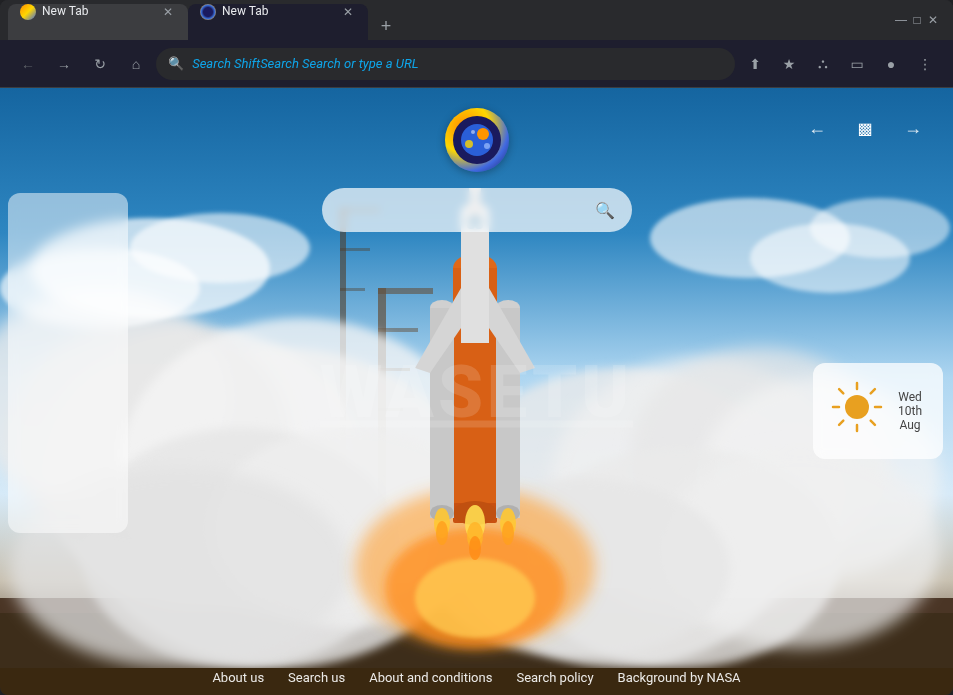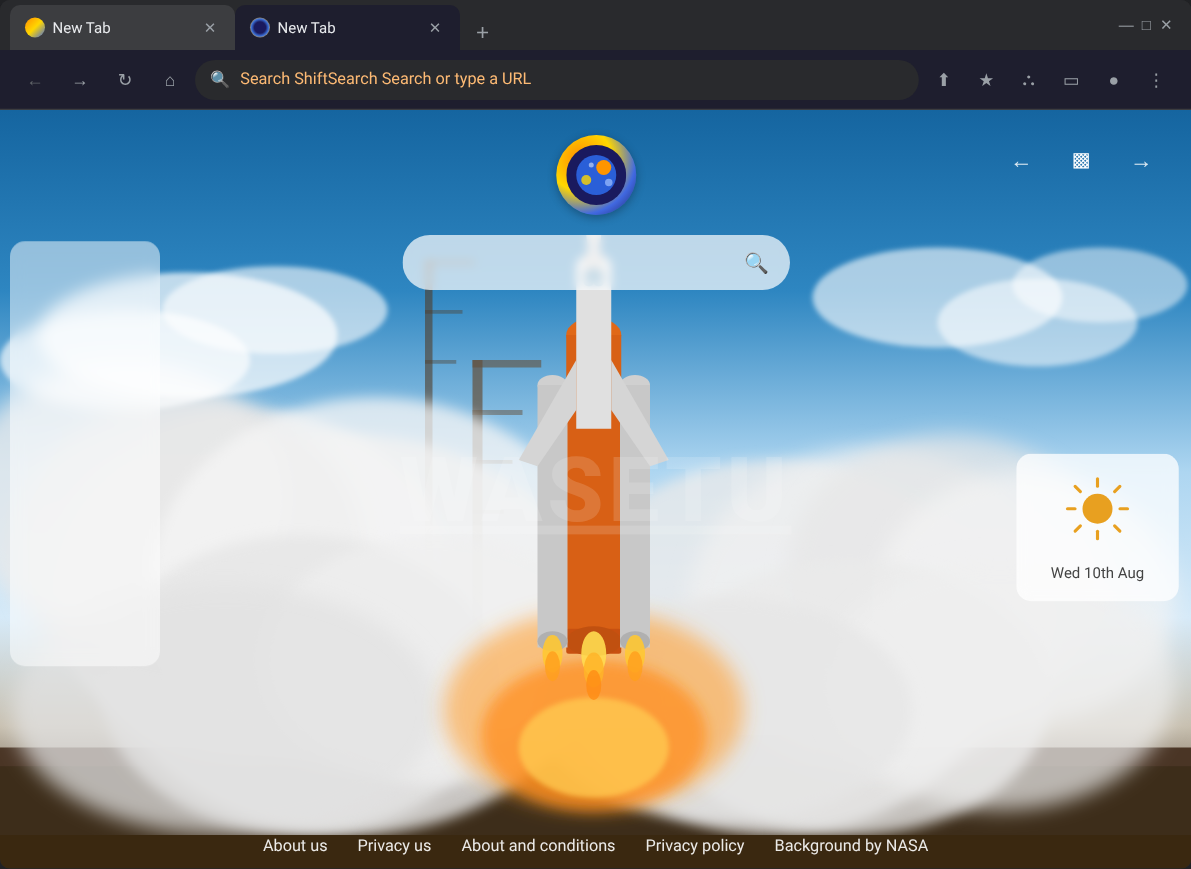--- a/index.html
+++ b/index.html
@@ -6,35 +6,35 @@
     body { width: 953px; height: 695px; overflow: hidden; font-family: -apple-system, BlinkMacSystemFont, 'Segoe UI', Roboto, sans-serif; background: #202124; }
 
     
     .browser-window { width: 953px; height: 695px; display: flex; flex-direction: column; border-radius: 8px; overflow: hidden; background: #292a2d; }
 
     
     .title-bar { height: 40px; background: #292a2d; display: flex; align-items: center; padding: 0 8px; gap: 0; flex-shrink: 0; }
     .window-controls { display: flex; align-items: center; gap: 0; margin-right: 4px; }
     .win-btn { width: 16px; height: 16px; border: none; background: transparent; cursor: pointer; display: flex; align-items: center; justify-content: center; color: #9aa0a6; font-size: 12px; padding: 0; }
     .tabs-area { display: flex; align-items: flex-end; flex: 1; height: 40px; }
-    .tab { height: 36px; min-width: 180px; max-width: 240px; background: #3c3d40; border-radius: 8px 8px 0 0; display: flex; align-items: center; padding: 0 12px; gap: 6px; cursor: pointer; position: relative; }
+    .tab { height: 36px; min-width: 180px; max-width: 240px; background: #3c3d40; border-radius: 8px 8px 0 0; display: flex; align-items: flex-start; padding: 0 12px; gap: 6px; cursor: pointer; position: relative; }
     .tab.active { background: #1e1e2e; }
     .tab-favicon { width: 16px; height: 16px; border-radius: 50%; background: linear-gradient(135deg, #ff8c00, #ffd700, #4169e1); flex-shrink: 0; }
     .tab-favicon-2 { width: 16px; height: 16px; border-radius: 50%; background: radial-gradient(circle, #1a1a5e 40%, #3a6fd8 60%, #e8a020 80%); flex-shrink: 0; }
     .tab-title { font-size: 12px; color: #e8eaed; flex: 1; white-space: nowrap; overflow: hidden; text-overflow: ellipsis; }
     .tab-close { width: 16px; height: 16px; border: none; background: transparent; color: #9aa0a6; cursor: pointer; font-size: 12px; display: flex; align-items: center; justify-content: center; border-radius: 50%; flex-shrink: 0; }
     .new-tab-btn { width: 28px; height: 28px; border: none; background: transparent; color: #9aa0a6; cursor: pointer; font-size: 18px; display: flex; align-items: center; justify-content: center; border-radius: 50%; margin-left: 4px; }
 
     
     .toolbar { height: 48px; background: #1e1e2e; display: flex; align-items: center; padding: 0 12px; gap: 4px; flex-shrink: 0; border-bottom: 1px solid #3c3d40; }
     .nav-btn { width: 32px; height: 32px; border: none; background: transparent; color: #9aa0a6; cursor: pointer; display: flex; align-items: center; justify-content: center; border-radius: 50%; font-size: 14px; }
     .nav-btn.disabled { color: #5f6368; cursor: default; }
     .address-bar { flex: 1; height: 32px; background: #292a2d; border: none; border-radius: 20px; display: flex; align-items: center; padding: 0 12px; gap: 8px; cursor: text; }
     .address-icon { color: #9aa0a6; font-size: 13px; }
-    .address-text { font-size: 13px; color: #fdba74; flex: 1; white-space: nowrap; overflow: hidden; text-overflow: ellipsis; }
+    .address-text { font-size: 13px; color: #0ea5e9; flex: 1; white-space: nowrap; overflow: hidden; text-overflow: ellipsis; font-style: italic; }
     .toolbar-actions { display: flex; align-items: center; gap: 2px; }
     .toolbar-action-btn { width: 32px; height: 32px; border: none; background: transparent; color: #9aa0a6; cursor: pointer; display: flex; align-items: center; justify-content: center; border-radius: 50%; font-size: 14px; }
 
     
     .page-content { flex: 1; position: relative; overflow: hidden; }
 
     
     .bg-image { position: absolute; inset: 0; background: linear-gradient(
       to bottom,
       #1a6b9a 0%,
@@ -65,21 +65,21 @@
 
     
     .page-nav { position: absolute; top: 20px; right: 20px; display: flex; align-items: center; gap: 8px; }
     .page-nav-btn { width: 40px; height: 40px; border: none; background: transparent; color: #fff; cursor: pointer; display: flex; align-items: center; justify-content: center; font-size: 18px; opacity: 0.85; }
     .page-nav-center { width: 40px; height: 40px; border: none; background: transparent; color: #fff; cursor: pointer; display: flex; align-items: center; justify-content: center; font-size: 16px; }
 
     
     .left-panel { position: absolute; top: 105px; left: 8px; width: 120px; height: 340px; background: rgba(255,255,255,0.5); backdrop-filter: blur(6px); border-radius: 12px; }
 
     
-    .weather-widget { position: absolute; top: 275px; right: 10px; width: 130px; background: rgba(255,255,255,0.75); backdrop-filter: blur(6px); border-radius: 12px; padding: 16px; display: flex; flex-direction: column; align-items: center; gap: 8px; }
+    .weather-widget { position: absolute; top: 275px; right: 10px; width: 130px; background: rgba(255,255,255,0.75); backdrop-filter: blur(6px); border-radius: 12px; padding: 16px; display: flex; flex-direction: row; align-items: center; gap: 8px; }
     .sun-icon-svg { color: #e8a020; font-size: 48px; line-height: 1; }
     .weather-date { font-size: 12px; color: #444; text-align: center; }
 
     
     .page-footer { position: absolute; bottom: 0; left: 0; right: 0; padding: 10px 16px; display: flex; justify-content: center; align-items: center; gap: 24px; }
     .footer-link { font-size: 13px; color: rgba(255,255,255,0.9); text-decoration: none; cursor: pointer; white-space: nowrap; }
   </style>
 </head>
 <body>
 
@@ -316,19 +316,19 @@
           <line x1="14.3" y1="41.7" x2="10.1" y2="45.9" stroke="#e8a020" stroke-width="2.5" stroke-linecap="round"></line>
 
           <circle cx="28" cy="28" r="12" fill="#e8a020" stroke="none"></circle>
         </svg>
       </span>
       <span class="weather-date">Wed 10th Aug</span>
     </div>
 
     <div class="page-footer">
       <a class="footer-link">About us</a>
-      <a class="footer-link">Privacy us</a>
+      <a class="footer-link">Search us</a>
       <a class="footer-link">About and conditions</a>
-      <a class="footer-link">Privacy policy</a>
+      <a class="footer-link">Search policy</a>
       <a class="footer-link">Background by NASA</a>
     </div>
   </div>
 </div>
 
 </body></html>

